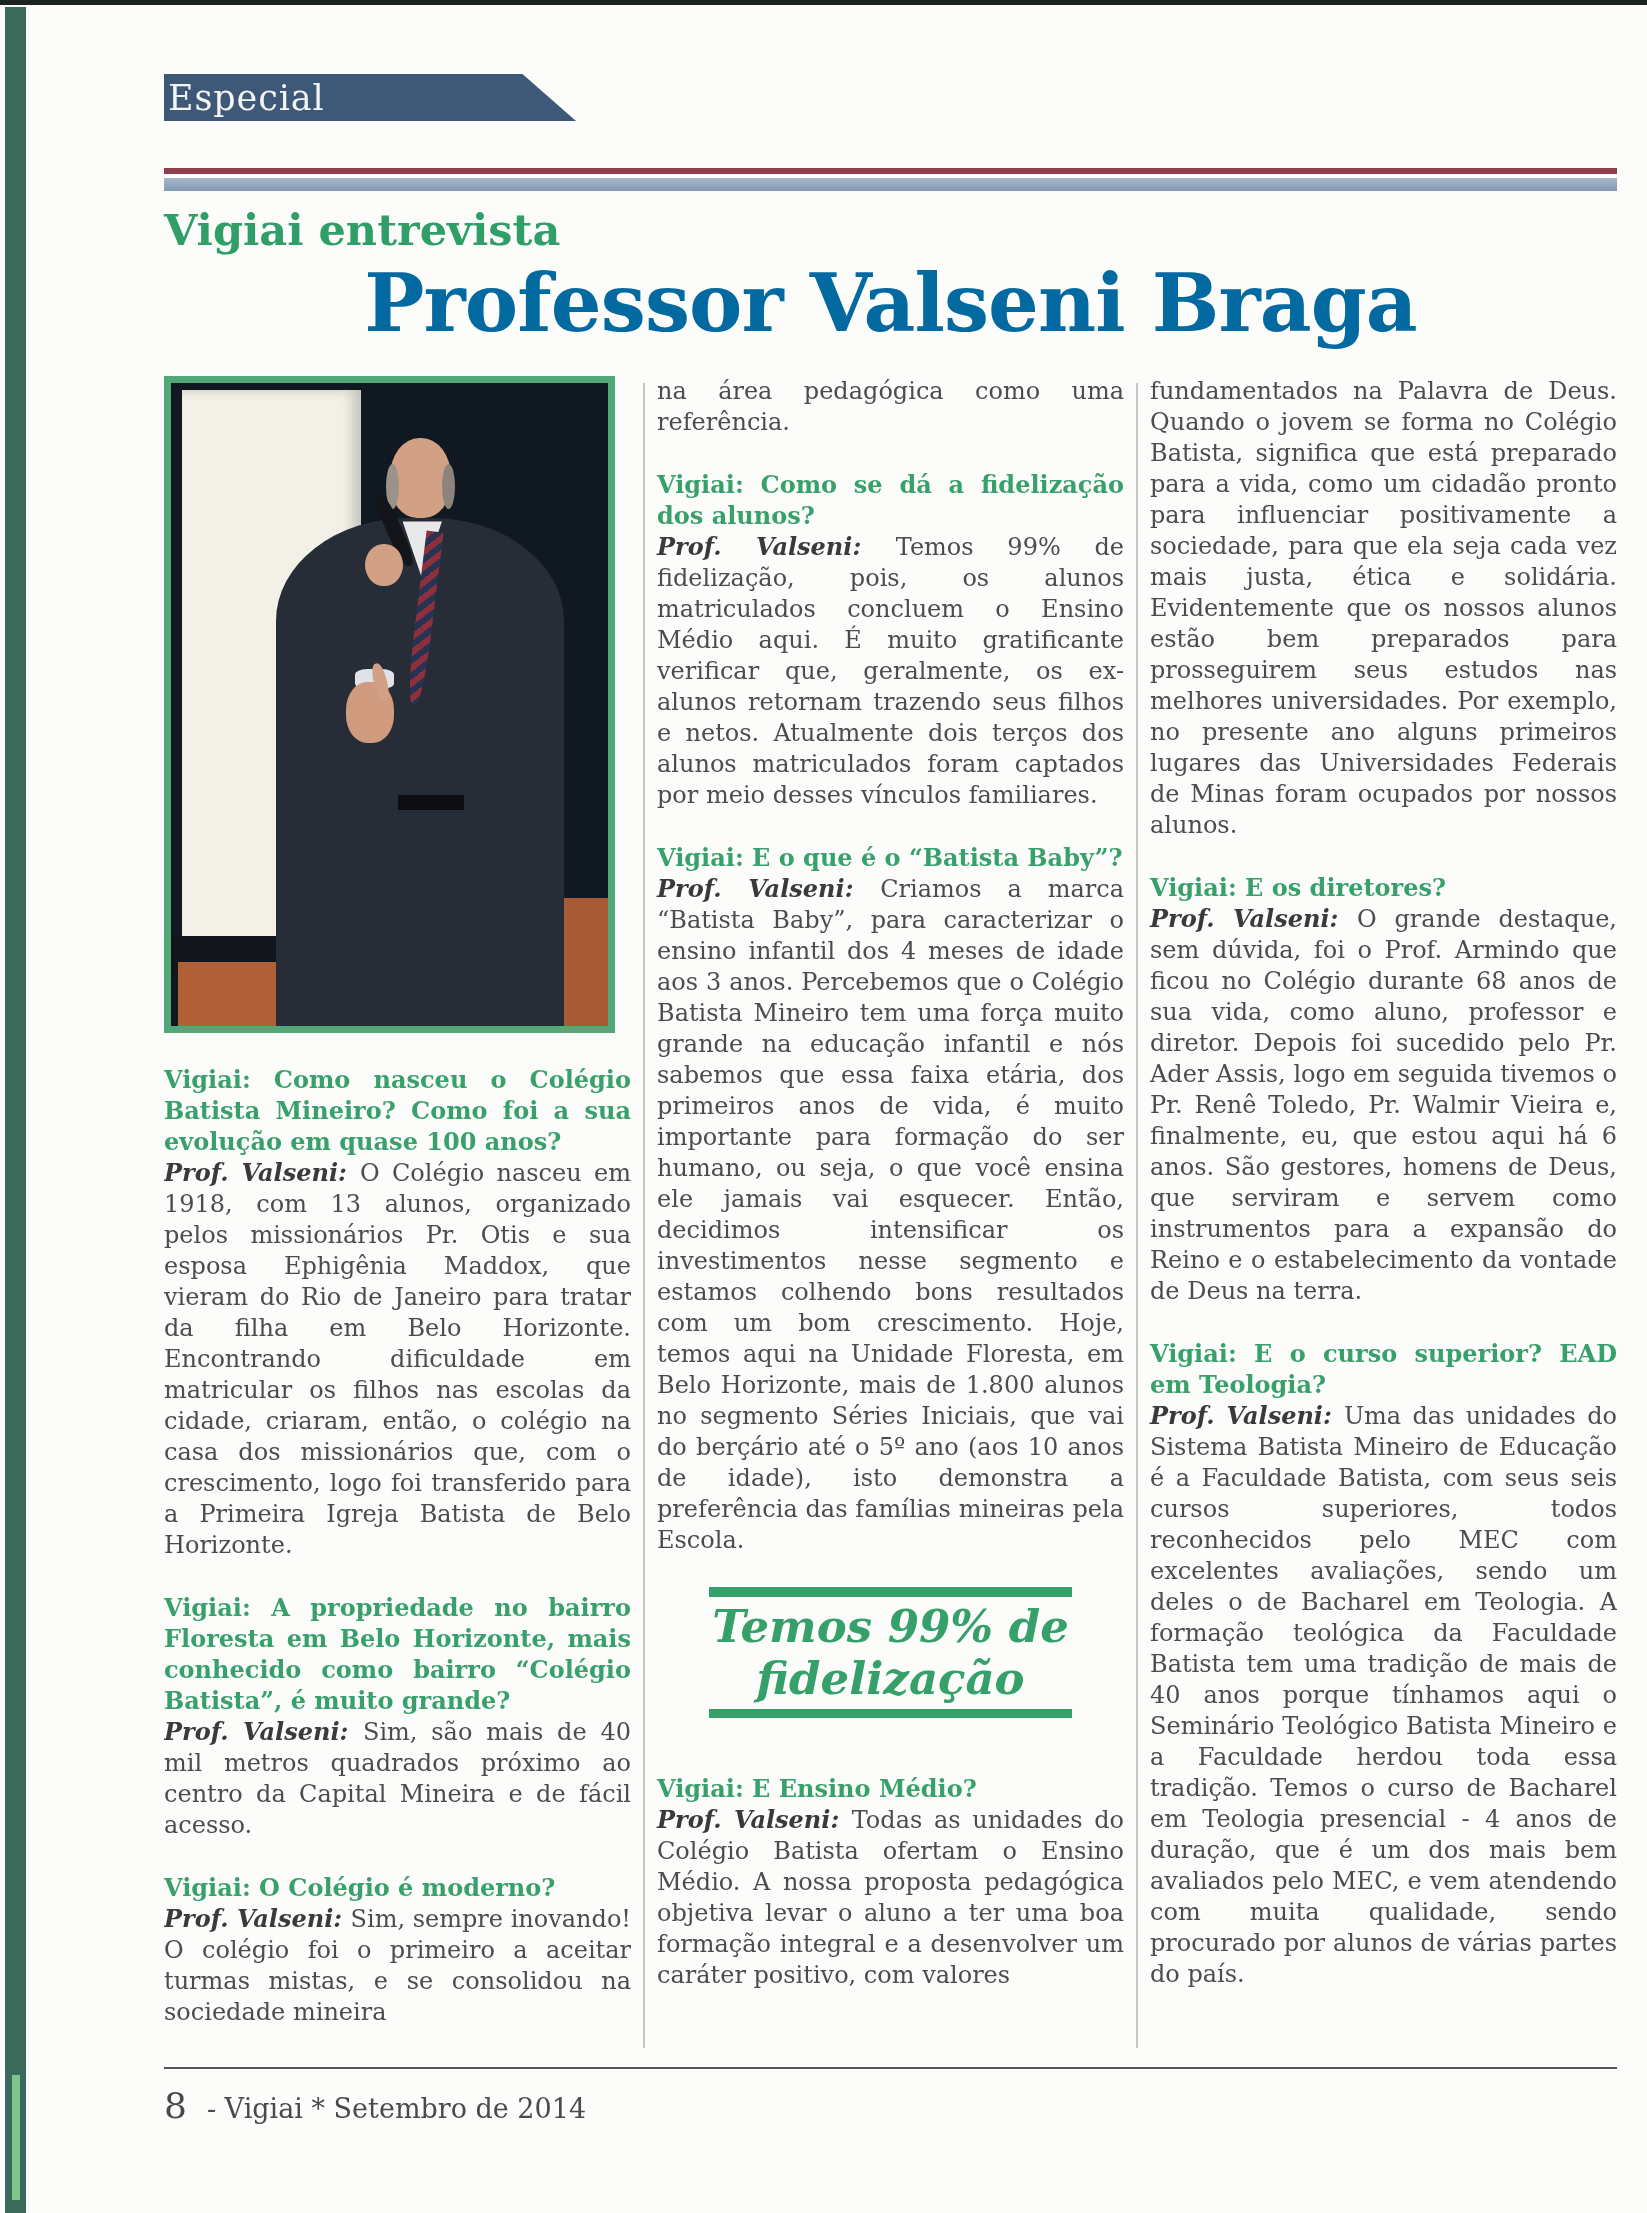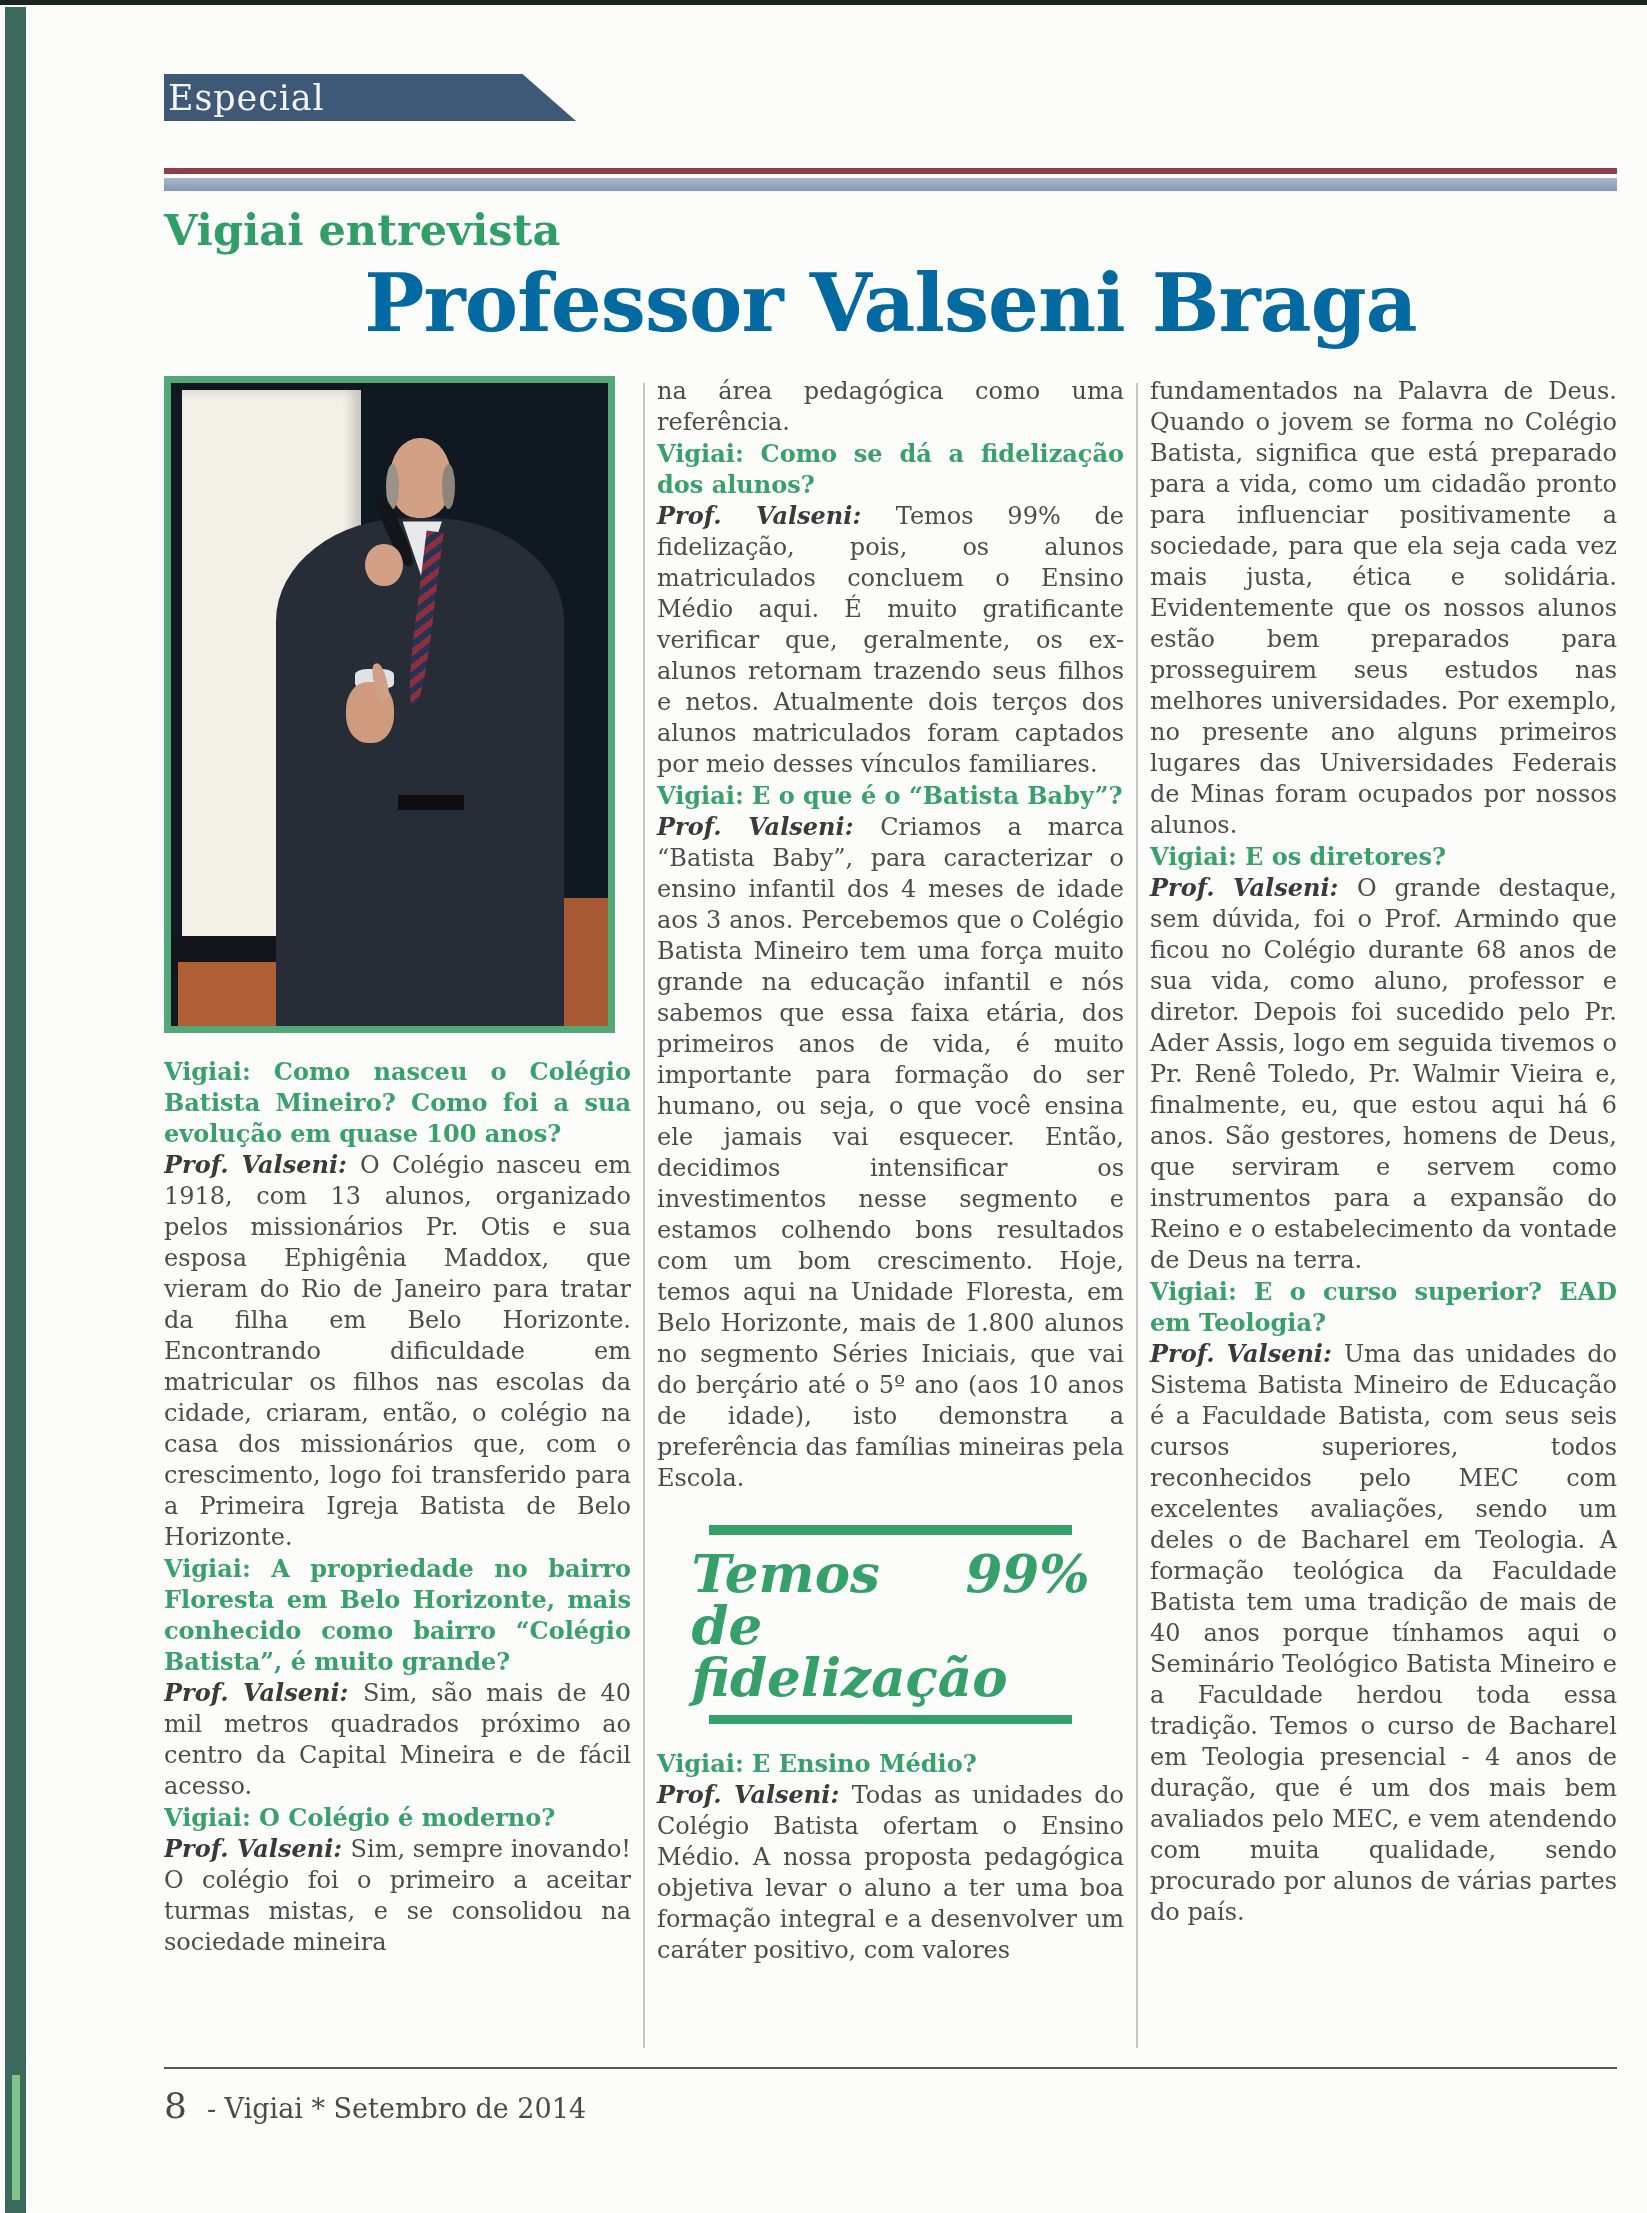--- a/index.html
+++ b/index.html
@@ -31,28 +31,28 @@
   .subtitle { margin-top:3.5px; text-align:center; color:#2f9e67; font-size:42px; font-weight:bold; }
 
   
   .columns { position:relative; margin-top:26px; height:1682px; overflow:hidden;
              display:flex; column-gap:26px; }
   .col { width:467px; }
   .vsep { position:absolute; top:7px; bottom:10.4px; width:1.7px; background:#c6c6c4; }
   .vsep.s1 { left:479px; } .vsep.s2 { left:972px; }
 
   .col p, .col .pullquote { font-size:24px; line-height:31px; color:#4c4c4e; text-align:justify; }
-  .col p.q { color:#38a16b; font-weight:bold; }
+  .col p.q { color:#38a16b; font-weight:bold;margin-top:31px; }
   .col p.a strong { color:#3a3a3c;font-style:italic; }
 
   
   .pullquote { padding:31px 0 24px 0; }
   .pq-bar { width:363px; height:9.5px; background:#36a06a; margin:0 auto; }
-  .pq-text { width:398px; margin:12px auto; color:#36a06a;
-             font-size:53px; line-height:52px; font-weight:bold; font-style:italic; }
+  .pq-text { width:398px; margin:4px auto; text-align:center; color:#36a06a;
+             font-size:45px; line-height:52px; font-weight:bold; font-style:italic; }
 
   
   .photo { width:451px; height:657px; border:7px solid #52a877; position:relative;
            background:#101821; overflow:hidden; margin-bottom:22.5px; }
   .photo div { position:absolute; }
   .ph-screen { left:2.5%; top:1%; width:41%; height:89%; background:#f3f0e7;
                box-shadow:inset -8.6px 0 12px rgba(0,0,0,.18); }
   .ph-band   { left:0; top:86%; width:100%; height:6%; background:#14141b; }
   .ph-desk-l { left:1.5%; bottom:0; width:42%; height:10%; background:#b06036; }
   .ph-desk-r { right:0; bottom:0; width:27%; height:20%; background:#a85a34; }

